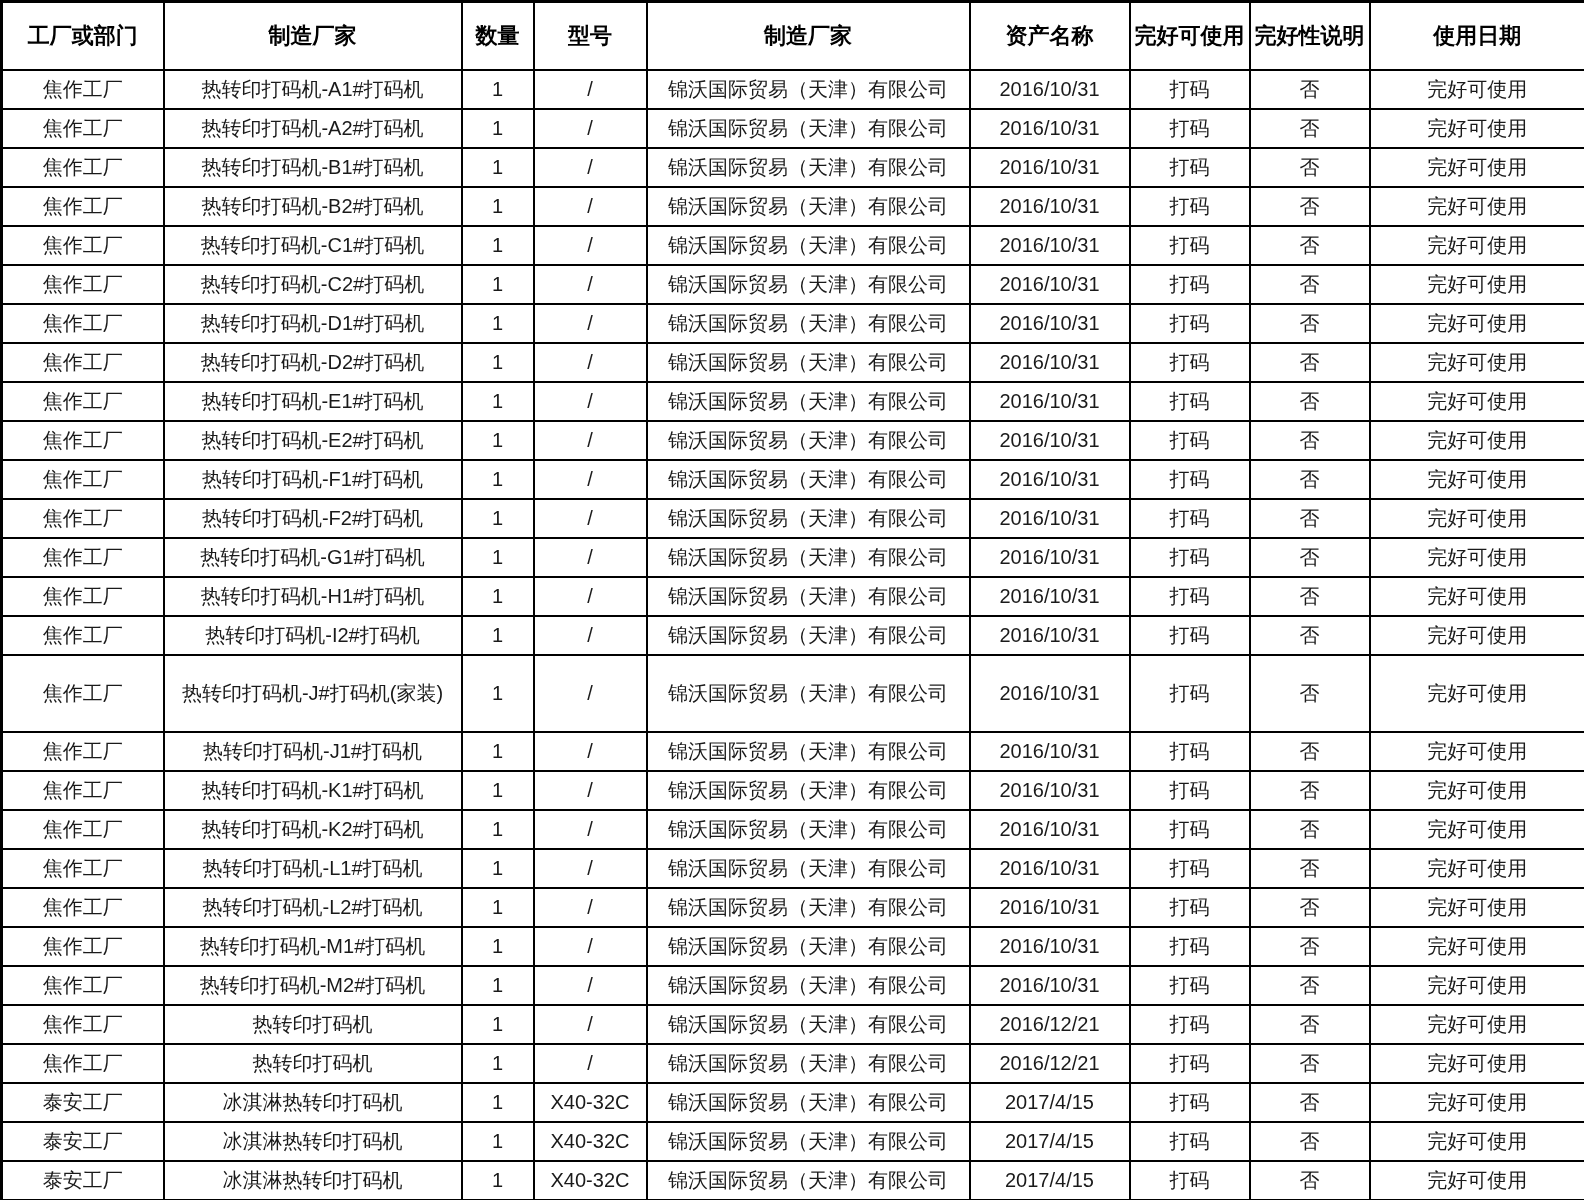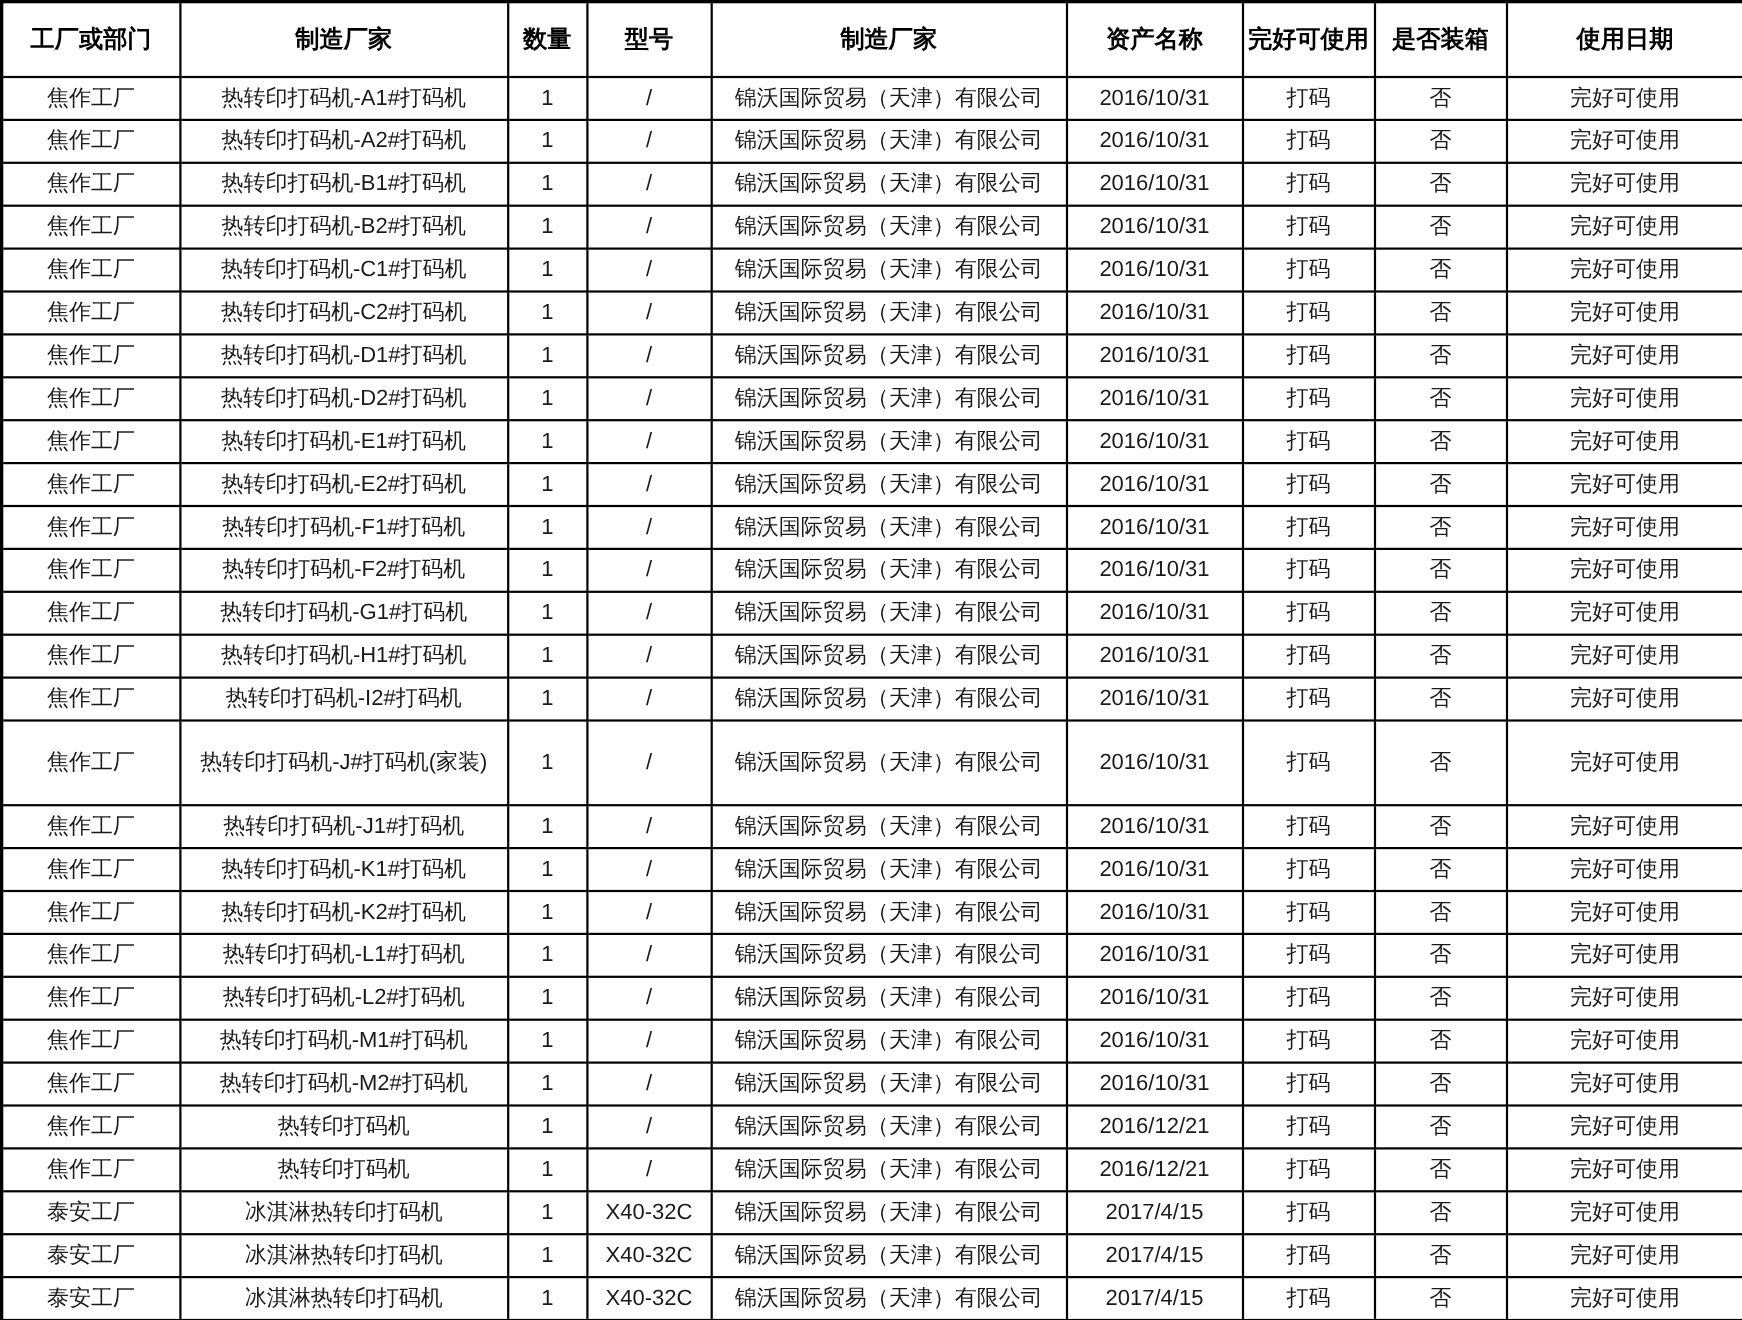--- a/index.html
+++ b/index.html
@@ -69,21 +69,21 @@
   </colgroup>
   <thead>
     <tr>
       <th>工厂或部门</th>
       <th>制造厂家</th>
       <th>数量</th>
       <th>型号</th>
       <th>制造厂家</th>
       <th>资产名称</th>
       <th>完好可使用</th>
-      <th>是否装箱</th>
+      <th>完好性说明</th>
       <th>使用日期</th>
     </tr>
   </thead>
   <tbody>
       <tr class="row-regular">
         <td>焦作工厂</td>
         <td>热转印打码机-A1#打码机</td>
         <td>1</td>
         <td>/</td>
         <td>锦沃国际贸易（天津）有限公司</td>

